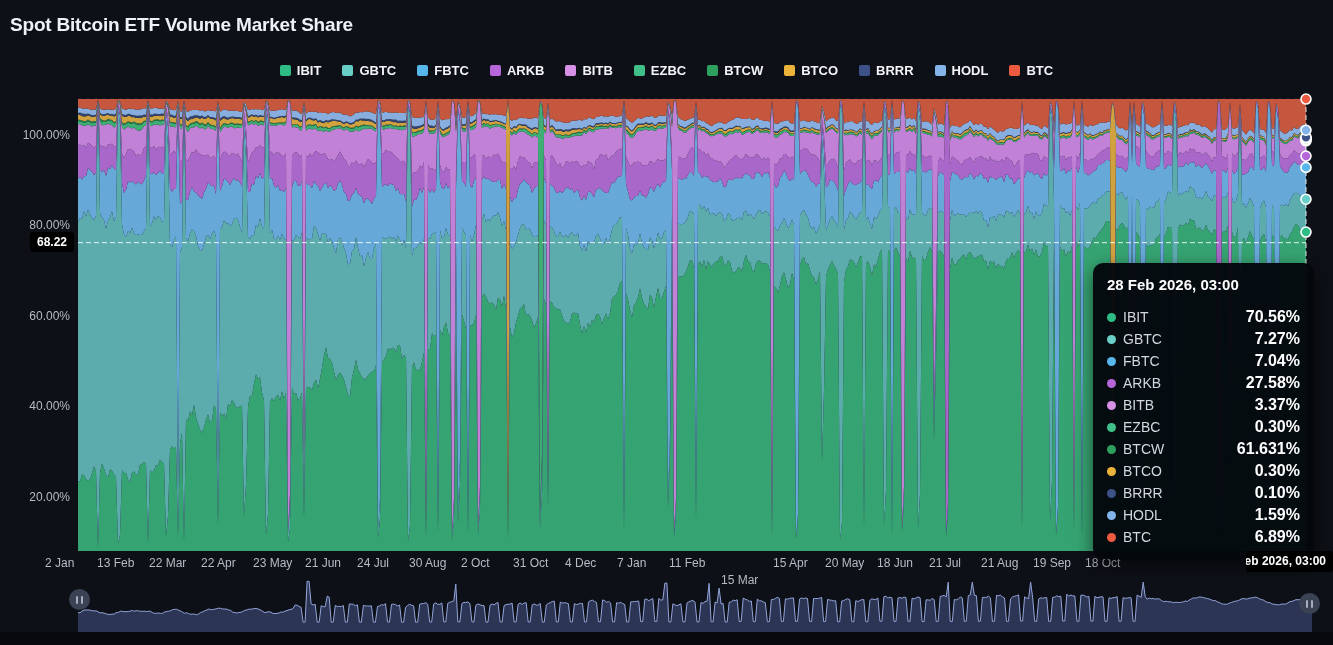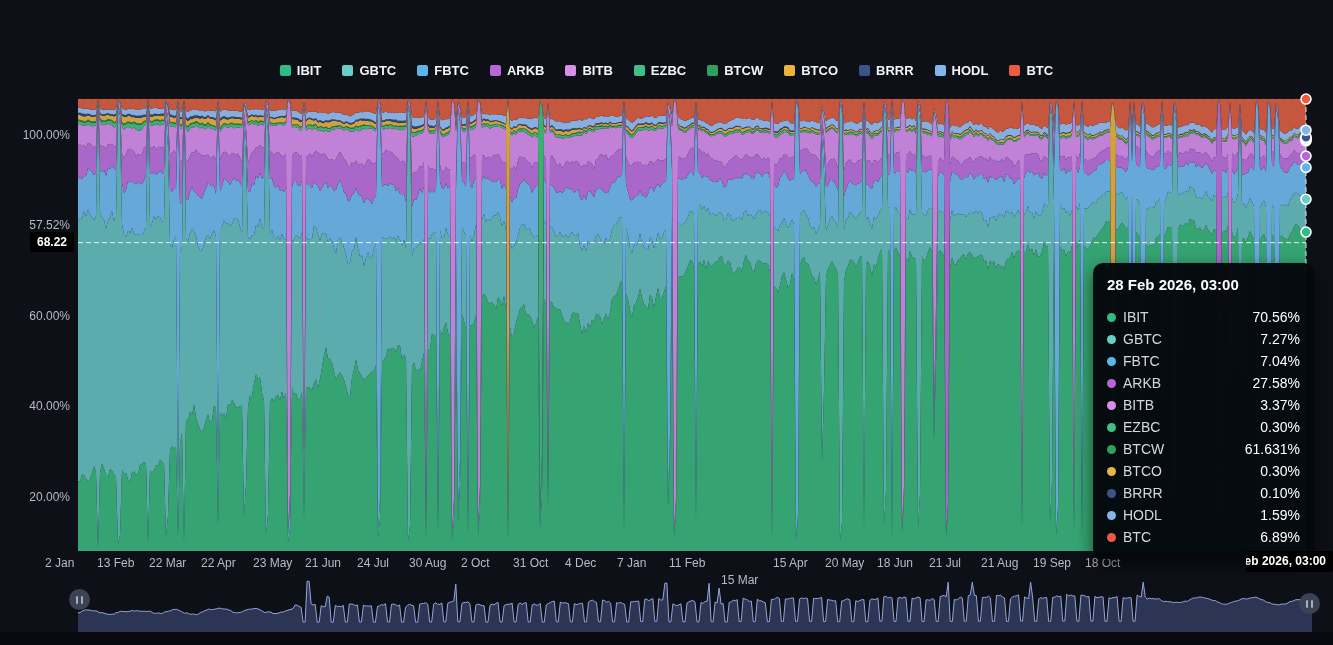--- a/index.html
+++ b/index.html
@@ -20,30 +20,31 @@
   .xxhair{position:absolute;left:1246px;top:551px;width:87px;height:21px;background:#000;
        border-radius:3px;overflow:hidden;}
   .xxhair span{position:absolute;right:7px;top:3px;white-space:nowrap;color:#fff;
        font-weight:bold;font-size:12px;}
   .tooltip{position:absolute;left:1093px;top:263px;width:193px;background:rgba(4,7,12,0.97);
        border-radius:10px;padding:13px 14px 11px 14px;box-shadow:0 6px 18px rgba(0,0,0,0.55);}
   .tt-title{color:#fff;font-size:15px;font-weight:bold;margin-bottom:13px;}
   .tt-row{display:flex;align-items:center;height:22px;gap:7px;}
   .tt-dot{width:9px;height:9px;border-radius:50%;flex:none;}
   .tt-name{color:#d4d8de;font-size:14px;}
-  .tt-val{margin-left:auto;color:#fff;font-weight:normal;font-size:14px;}
+  .tt-val{margin-left:auto;color:#fff;font-weight:bold;font-size:16px;}
   .nav-handle{position:absolute;width:21px;height:21px;border-radius:50%;background:#3b4254;
        display:flex;align-items:center;justify-content:center;gap:3px;cursor:ew-resize;}
   .hb{width:2px;height:8px;background:#a6adbc;border-radius:1px;}
   .bottom-strip{position:absolute;left:0;top:632px;width:1333px;height:13px;background:#07090e;}
 </style>
 </head>
 <body>
 
 <div class="app">
+  <div class="chart-title">Spot Bitcoin ETF Volume Market Share</div>
 
   <div class="legend" id="legend">
       <div class="legend-item">
         <span class="swatch" style="background: rgb(46, 189, 133);"></span>
         <span class="legend-label">IBIT</span>
       </div>
       <div class="legend-item">
         <span class="swatch" style="background: rgb(104, 207, 200);"></span>
         <span class="legend-label">GBTC</span>
       </div>
@@ -114,21 +115,21 @@
       <circle cx="1306" cy="137.82680000000002" r="5" fill="#ecb43a" stroke="#ffffff" stroke-width="1.6"></circle>
       <circle cx="1306" cy="137.37480000000005" r="5" fill="#3c5288" stroke="#ffffff" stroke-width="1.6"></circle>
       <circle cx="1306" cy="130.18800000000002" r="5" fill="#83b4ea" stroke="#ffffff" stroke-width="1.6"></circle>
       <circle cx="1306" cy="99.04520000000002" r="5" fill="#ec5b40" stroke="#ffffff" stroke-width="1.6"></circle>
       <path d="M78 632L78.0 612.6L80.0 612.8L82.0 611.1L84.0 610.2L86.0 609.9L88.0 610.0L90.1 610.1L92.1 610.8L94.1 610.9L96.1 610.8L98.1 611.8L100.1 612.9L102.1 612.7L104.1 613.1L106.1 613.9L108.1 614.3L110.2 614.5L112.2 614.1L114.2 614.1L116.2 612.5L118.2 612.6L120.2 611.2L122.2 611.4L124.2 611.6L126.2 611.7L128.2 611.6L130.3 611.1L132.3 610.4L134.3 611.3L136.3 610.6L138.3 610.9L140.3 611.2L142.3 611.4L144.3 611.1L146.3 611.6L148.3 611.3L150.4 611.2L152.4 612.6L154.4 613.3L156.4 613.3L158.4 613.0L160.4 613.4L162.4 613.4L164.4 612.0L166.4 611.6L168.4 611.2L170.4 610.8L172.5 609.7L174.5 609.4L176.5 609.3L178.5 610.2L180.5 611.0L182.5 612.2L184.5 613.3L186.5 612.7L188.5 613.5L190.5 614.3L192.6 614.0L194.6 614.2L196.6 614.8L198.6 613.9L200.6 612.5L202.6 611.9L204.6 610.8L206.6 610.1L208.6 609.0L210.6 609.7L212.7 609.5L214.7 609.2L216.7 608.7L218.7 608.2L220.7 608.3L222.7 609.0L224.7 609.0L226.7 609.1L228.7 610.1L230.7 610.4L232.8 612.2L234.8 612.5L236.8 613.0L238.8 612.5L240.8 612.3L242.8 611.5L244.8 610.3L246.8 610.0L248.8 609.2L250.8 609.2L252.9 608.9L254.9 608.4L256.9 608.6L258.9 609.3L260.9 610.2L262.9 611.5L264.9 612.7L266.9 612.0L268.9 611.8L270.9 612.1L272.9 613.5L275.0 613.5L277.0 613.4L279.0 613.0L281.0 611.9L283.0 612.3L285.0 611.1L287.0 610.6L289.0 609.8L291.0 609.4L293.0 608.6L295.1 605.0L297.1 605.2L299.1 606.5L301.1 607.3L303.1 622.2L305.1 622.1L307.1 581.3L309.1 581.3L311.1 603.7L313.1 605.0L315.2 604.3L317.2 622.2L319.2 622.1L321.2 605.7L323.2 606.7L325.2 606.7L327.2 596.1L329.2 597.2L331.2 622.2L333.2 622.2L335.3 605.4L337.3 606.5L339.3 606.3L341.3 606.6L343.3 605.5L345.3 622.1L347.3 622.1L349.3 604.0L351.3 604.1L353.3 604.3L355.3 605.8L357.4 604.8L359.4 622.0L361.4 622.1L363.4 605.2L365.4 606.0L367.4 605.9L369.4 606.1L371.4 605.8L373.4 622.2L375.4 622.2L377.5 606.4L379.5 605.9L381.5 604.7L383.5 605.0L385.5 603.7L387.5 621.9L389.5 622.1L391.5 604.3L393.5 604.1L395.5 604.6L397.6 606.0L399.6 605.0L401.6 622.2L403.6 622.2L405.6 607.2L407.6 605.4L409.6 604.3L411.6 605.2L413.6 605.8L415.6 622.2L417.7 622.1L419.7 604.2L421.7 603.6L423.7 603.5L425.7 602.7L427.7 604.2L429.7 622.0L431.7 622.0L433.7 604.1L435.7 602.8L437.7 604.3L439.8 604.3L441.8 603.0L443.8 621.9L445.8 621.8L447.8 603.3L449.8 602.2L451.8 601.7L453.8 600.9L455.8 584.1L457.8 621.8L459.9 621.8L461.9 603.5L463.9 602.4L465.9 602.5L467.9 601.9L469.9 603.7L471.9 621.8L473.9 622.0L475.9 605.2L477.9 604.0L480.0 604.7L482.0 605.7L484.0 605.6L486.0 622.2L488.0 622.1L490.0 605.3L492.0 604.0L494.0 604.9L496.0 603.4L498.0 602.4L500.1 621.9L502.1 622.1L504.1 605.6L506.1 604.6L508.1 604.3L510.1 604.1L512.1 603.1L514.1 621.8L516.1 622.0L518.1 604.4L520.1 603.0L522.2 604.5L524.2 603.0L526.2 602.8L528.2 622.0L530.2 622.0L532.2 604.9L534.2 603.9L536.2 605.1L538.2 605.1L540.2 603.4L542.3 622.0L544.3 622.1L546.3 604.9L548.3 603.5L550.3 602.6L552.3 601.5L554.3 601.2L556.3 621.8L558.3 621.9L560.3 602.1L562.4 603.1L564.4 602.7L566.4 603.0L568.4 603.7L570.4 621.9L572.4 621.9L574.4 603.7L576.4 604.6L578.4 604.1L580.4 603.4L582.5 603.5L584.5 621.9L586.5 621.9L588.5 602.0L590.5 600.6L592.5 600.2L594.5 601.5L596.5 602.5L598.5 621.7L600.5 621.7L602.6 600.0L604.6 600.5L606.6 602.3L608.6 601.4L610.6 603.1L612.6 621.8L614.6 621.9L616.6 602.7L618.6 603.2L620.6 602.4L622.6 603.5L624.7 604.4L626.7 622.0L628.7 621.9L630.7 601.9L632.7 601.7L634.7 601.6L636.7 601.3L638.7 601.1L640.7 621.6L642.7 621.6L644.8 599.2L646.8 599.2L648.8 600.8L650.8 599.4L652.8 598.6L654.8 621.4L656.8 621.5L658.8 598.5L660.8 600.1L662.8 599.8L664.9 583.1L666.9 583.1L668.9 621.9L670.9 621.9L672.9 603.8L674.9 604.9L676.9 605.7L678.9 604.8L680.9 603.8L682.9 621.8L685.0 621.9L687.0 603.0L689.0 601.8L691.0 600.9L693.0 600.6L695.0 602.1L697.0 621.9L699.0 621.8L701.0 602.5L703.0 603.4L705.0 601.6L707.1 601.2L709.1 583.3L711.1 621.7L713.1 621.8L715.1 602.0L717.1 602.9L719.1 588.1L721.1 604.0L723.1 603.5L725.1 622.0L727.2 622.0L729.2 602.4L731.2 601.9L733.2 600.1L735.2 600.7L737.2 599.7L739.2 621.5L741.2 621.4L743.2 598.1L745.2 599.2L747.3 599.9L749.3 601.4L751.3 601.0L753.3 621.7L755.3 621.6L757.3 599.1L759.3 600.8L761.3 600.8L763.3 602.0L765.3 602.7L767.4 621.7L769.4 621.6L771.4 599.4L773.4 599.5L775.4 598.4L777.4 597.3L779.4 598.4L781.4 621.4L783.4 621.4L785.4 598.9L787.4 599.1L789.5 598.5L791.5 598.0L793.5 598.0L795.5 621.4L797.5 621.3L799.5 599.1L801.5 597.9L803.5 598.6L805.5 598.0L807.5 598.5L809.6 621.3L811.6 621.5L813.6 598.5L815.6 598.5L817.6 598.5L819.6 598.2L821.6 597.4L823.6 621.5L825.6 621.4L827.6 599.4L829.7 600.0L831.7 600.3L833.7 601.0L835.7 600.7L837.7 621.8L839.7 621.6L841.7 601.0L843.7 600.6L845.7 599.4L847.7 598.8L849.8 599.8L851.8 621.7L853.8 621.7L855.8 600.7L857.8 601.6L859.8 600.5L861.8 599.7L863.8 599.6L865.8 621.7L867.8 621.7L869.9 600.3L871.9 598.8L873.9 599.5L875.9 599.4L877.9 598.0L879.9 621.3L881.9 621.2L883.9 596.8L885.9 596.2L887.9 598.0L889.9 597.2L892.0 597.9L894.0 621.3L896.0 621.4L898.0 598.0L900.0 597.5L902.0 598.3L904.0 597.0L906.0 597.7L908.0 621.3L910.0 621.3L912.1 598.2L914.1 598.9L916.1 597.8L918.1 597.0L920.1 597.8L922.1 621.5L924.1 621.5L926.1 599.8L928.1 599.9L930.1 600.3L932.2 598.5L934.2 599.7L936.2 621.4L938.2 621.4L940.2 596.5L942.2 595.9L944.2 595.3L946.2 596.9L948.2 582.2L950.2 621.3L952.3 621.5L954.3 599.5L956.3 599.9L958.3 598.9L960.3 597.1L962.3 598.0L964.3 621.4L966.3 621.2L968.3 595.7L970.3 595.0L972.3 582.2L974.4 595.3L976.4 595.7L978.4 621.3L980.4 621.2L982.4 597.5L984.4 597.3L986.4 597.5L988.4 596.1L990.4 597.9L992.4 621.4L994.5 621.2L996.5 595.4L998.5 595.7L1000.5 595.2L1002.5 596.9L1004.5 598.0L1006.5 621.4L1008.5 621.3L1010.5 598.9L1012.5 597.0L1014.6 596.2L1016.6 595.8L1018.6 594.9L1020.6 621.0L1022.6 621.1L1024.6 596.9L1026.6 598.0L1028.6 598.6L1030.6 582.2L1032.6 597.1L1034.7 621.3L1036.7 621.4L1038.7 599.0L1040.7 597.8L1042.7 598.3L1044.7 597.7L1046.7 597.6L1048.7 621.4L1050.7 621.3L1052.7 597.3L1054.7 597.2L1056.8 595.9L1058.8 596.6L1060.8 596.3L1062.8 621.1L1064.8 621.0L1066.8 594.2L1068.8 596.2L1070.8 595.0L1072.8 595.9L1074.8 596.0L1076.9 621.2L1078.9 621.3L1080.9 595.2L1082.9 595.2L1084.9 595.8L1086.9 597.1L1088.9 596.3L1090.9 621.2L1092.9 621.1L1094.9 596.4L1097.0 597.8L1099.0 597.3L1101.0 596.8L1103.0 596.9L1105.0 621.3L1107.0 621.4L1109.0 597.7L1111.0 598.5L1113.0 597.6L1115.0 597.7L1117.1 596.5L1119.1 621.3L1121.1 621.3L1123.1 597.7L1125.1 598.3L1127.1 598.1L1129.1 597.7L1131.1 597.8L1133.1 621.3L1135.1 621.2L1137.1 595.1L1139.2 596.3L1141.2 597.2L1143.2 582.2L1145.2 596.5L1147.2 599.2L1149.2 598.0L1151.2 598.8L1153.2 598.5L1155.2 599.1L1157.2 598.8L1159.3 598.9L1161.3 600.4L1163.3 601.6L1165.3 601.3L1167.3 601.5L1169.3 601.8L1171.3 601.9L1173.3 602.7L1175.3 602.3L1177.3 602.3L1179.4 602.6L1181.4 602.3L1183.4 601.7L1185.4 601.1L1187.4 601.4L1189.4 600.0L1191.4 598.9L1193.4 597.9L1195.4 598.1L1197.4 597.6L1199.5 596.9L1201.5 597.2L1203.5 597.6L1205.5 598.1L1207.5 598.6L1209.5 599.0L1211.5 600.0L1213.5 600.6L1215.5 600.6L1217.5 602.0L1219.6 602.5L1221.6 603.7L1223.6 604.2L1225.6 604.2L1227.6 604.1L1229.6 603.0L1231.6 602.4L1233.6 601.7L1235.6 601.1L1237.6 600.8L1239.6 599.9L1241.7 598.8L1243.7 598.6L1245.7 598.9L1247.7 598.9L1249.7 598.0L1251.7 597.9L1253.7 597.5L1255.7 597.1L1257.7 597.8L1259.7 598.9L1261.8 599.7L1263.8 600.2L1265.8 601.8L1267.8 602.4L1269.8 602.7L1271.8 603.8L1273.8 604.3L1275.8 604.3L1277.8 605.0L1279.8 604.5L1281.9 604.0L1283.9 604.1L1285.9 604.0L1287.9 602.9L1289.9 601.6L1291.9 601.3L1293.9 600.7L1295.9 599.6L1297.9 599.8L1299.9 599.6L1302.0 599.6L1304.0 599.1L1306.0 598.5L1308.0 598.8L1310.0 599.2L1312.0 600.4L1312 632Z" fill="#2d3555"></path>
       <path d="M78.0 612.6L80.0 612.8L82.0 611.1L84.0 610.2L86.0 609.9L88.0 610.0L90.1 610.1L92.1 610.8L94.1 610.9L96.1 610.8L98.1 611.8L100.1 612.9L102.1 612.7L104.1 613.1L106.1 613.9L108.1 614.3L110.2 614.5L112.2 614.1L114.2 614.1L116.2 612.5L118.2 612.6L120.2 611.2L122.2 611.4L124.2 611.6L126.2 611.7L128.2 611.6L130.3 611.1L132.3 610.4L134.3 611.3L136.3 610.6L138.3 610.9L140.3 611.2L142.3 611.4L144.3 611.1L146.3 611.6L148.3 611.3L150.4 611.2L152.4 612.6L154.4 613.3L156.4 613.3L158.4 613.0L160.4 613.4L162.4 613.4L164.4 612.0L166.4 611.6L168.4 611.2L170.4 610.8L172.5 609.7L174.5 609.4L176.5 609.3L178.5 610.2L180.5 611.0L182.5 612.2L184.5 613.3L186.5 612.7L188.5 613.5L190.5 614.3L192.6 614.0L194.6 614.2L196.6 614.8L198.6 613.9L200.6 612.5L202.6 611.9L204.6 610.8L206.6 610.1L208.6 609.0L210.6 609.7L212.7 609.5L214.7 609.2L216.7 608.7L218.7 608.2L220.7 608.3L222.7 609.0L224.7 609.0L226.7 609.1L228.7 610.1L230.7 610.4L232.8 612.2L234.8 612.5L236.8 613.0L238.8 612.5L240.8 612.3L242.8 611.5L244.8 610.3L246.8 610.0L248.8 609.2L250.8 609.2L252.9 608.9L254.9 608.4L256.9 608.6L258.9 609.3L260.9 610.2L262.9 611.5L264.9 612.7L266.9 612.0L268.9 611.8L270.9 612.1L272.9 613.5L275.0 613.5L277.0 613.4L279.0 613.0L281.0 611.9L283.0 612.3L285.0 611.1L287.0 610.6L289.0 609.8L291.0 609.4L293.0 608.6L295.1 605.0L297.1 605.2L299.1 606.5L301.1 607.3L303.1 622.2L305.1 622.1L307.1 581.3L309.1 581.3L311.1 603.7L313.1 605.0L315.2 604.3L317.2 622.2L319.2 622.1L321.2 605.7L323.2 606.7L325.2 606.7L327.2 596.1L329.2 597.2L331.2 622.2L333.2 622.2L335.3 605.4L337.3 606.5L339.3 606.3L341.3 606.6L343.3 605.5L345.3 622.1L347.3 622.1L349.3 604.0L351.3 604.1L353.3 604.3L355.3 605.8L357.4 604.8L359.4 622.0L361.4 622.1L363.4 605.2L365.4 606.0L367.4 605.9L369.4 606.1L371.4 605.8L373.4 622.2L375.4 622.2L377.5 606.4L379.5 605.9L381.5 604.7L383.5 605.0L385.5 603.7L387.5 621.9L389.5 622.1L391.5 604.3L393.5 604.1L395.5 604.6L397.6 606.0L399.6 605.0L401.6 622.2L403.6 622.2L405.6 607.2L407.6 605.4L409.6 604.3L411.6 605.2L413.6 605.8L415.6 622.2L417.7 622.1L419.7 604.2L421.7 603.6L423.7 603.5L425.7 602.7L427.7 604.2L429.7 622.0L431.7 622.0L433.7 604.1L435.7 602.8L437.7 604.3L439.8 604.3L441.8 603.0L443.8 621.9L445.8 621.8L447.8 603.3L449.8 602.2L451.8 601.7L453.8 600.9L455.8 584.1L457.8 621.8L459.9 621.8L461.9 603.5L463.9 602.4L465.9 602.5L467.9 601.9L469.9 603.7L471.9 621.8L473.9 622.0L475.9 605.2L477.9 604.0L480.0 604.7L482.0 605.7L484.0 605.6L486.0 622.2L488.0 622.1L490.0 605.3L492.0 604.0L494.0 604.9L496.0 603.4L498.0 602.4L500.1 621.9L502.1 622.1L504.1 605.6L506.1 604.6L508.1 604.3L510.1 604.1L512.1 603.1L514.1 621.8L516.1 622.0L518.1 604.4L520.1 603.0L522.2 604.5L524.2 603.0L526.2 602.8L528.2 622.0L530.2 622.0L532.2 604.9L534.2 603.9L536.2 605.1L538.2 605.1L540.2 603.4L542.3 622.0L544.3 622.1L546.3 604.9L548.3 603.5L550.3 602.6L552.3 601.5L554.3 601.2L556.3 621.8L558.3 621.9L560.3 602.1L562.4 603.1L564.4 602.7L566.4 603.0L568.4 603.7L570.4 621.9L572.4 621.9L574.4 603.7L576.4 604.6L578.4 604.1L580.4 603.4L582.5 603.5L584.5 621.9L586.5 621.9L588.5 602.0L590.5 600.6L592.5 600.2L594.5 601.5L596.5 602.5L598.5 621.7L600.5 621.7L602.6 600.0L604.6 600.5L606.6 602.3L608.6 601.4L610.6 603.1L612.6 621.8L614.6 621.9L616.6 602.7L618.6 603.2L620.6 602.4L622.6 603.5L624.7 604.4L626.7 622.0L628.7 621.9L630.7 601.9L632.7 601.7L634.7 601.6L636.7 601.3L638.7 601.1L640.7 621.6L642.7 621.6L644.8 599.2L646.8 599.2L648.8 600.8L650.8 599.4L652.8 598.6L654.8 621.4L656.8 621.5L658.8 598.5L660.8 600.1L662.8 599.8L664.9 583.1L666.9 583.1L668.9 621.9L670.9 621.9L672.9 603.8L674.9 604.9L676.9 605.7L678.9 604.8L680.9 603.8L682.9 621.8L685.0 621.9L687.0 603.0L689.0 601.8L691.0 600.9L693.0 600.6L695.0 602.1L697.0 621.9L699.0 621.8L701.0 602.5L703.0 603.4L705.0 601.6L707.1 601.2L709.1 583.3L711.1 621.7L713.1 621.8L715.1 602.0L717.1 602.9L719.1 588.1L721.1 604.0L723.1 603.5L725.1 622.0L727.2 622.0L729.2 602.4L731.2 601.9L733.2 600.1L735.2 600.7L737.2 599.7L739.2 621.5L741.2 621.4L743.2 598.1L745.2 599.2L747.3 599.9L749.3 601.4L751.3 601.0L753.3 621.7L755.3 621.6L757.3 599.1L759.3 600.8L761.3 600.8L763.3 602.0L765.3 602.7L767.4 621.7L769.4 621.6L771.4 599.4L773.4 599.5L775.4 598.4L777.4 597.3L779.4 598.4L781.4 621.4L783.4 621.4L785.4 598.9L787.4 599.1L789.5 598.5L791.5 598.0L793.5 598.0L795.5 621.4L797.5 621.3L799.5 599.1L801.5 597.9L803.5 598.6L805.5 598.0L807.5 598.5L809.6 621.3L811.6 621.5L813.6 598.5L815.6 598.5L817.6 598.5L819.6 598.2L821.6 597.4L823.6 621.5L825.6 621.4L827.6 599.4L829.7 600.0L831.7 600.3L833.7 601.0L835.7 600.7L837.7 621.8L839.7 621.6L841.7 601.0L843.7 600.6L845.7 599.4L847.7 598.8L849.8 599.8L851.8 621.7L853.8 621.7L855.8 600.7L857.8 601.6L859.8 600.5L861.8 599.7L863.8 599.6L865.8 621.7L867.8 621.7L869.9 600.3L871.9 598.8L873.9 599.5L875.9 599.4L877.9 598.0L879.9 621.3L881.9 621.2L883.9 596.8L885.9 596.2L887.9 598.0L889.9 597.2L892.0 597.9L894.0 621.3L896.0 621.4L898.0 598.0L900.0 597.5L902.0 598.3L904.0 597.0L906.0 597.7L908.0 621.3L910.0 621.3L912.1 598.2L914.1 598.9L916.1 597.8L918.1 597.0L920.1 597.8L922.1 621.5L924.1 621.5L926.1 599.8L928.1 599.9L930.1 600.3L932.2 598.5L934.2 599.7L936.2 621.4L938.2 621.4L940.2 596.5L942.2 595.9L944.2 595.3L946.2 596.9L948.2 582.2L950.2 621.3L952.3 621.5L954.3 599.5L956.3 599.9L958.3 598.9L960.3 597.1L962.3 598.0L964.3 621.4L966.3 621.2L968.3 595.7L970.3 595.0L972.3 582.2L974.4 595.3L976.4 595.7L978.4 621.3L980.4 621.2L982.4 597.5L984.4 597.3L986.4 597.5L988.4 596.1L990.4 597.9L992.4 621.4L994.5 621.2L996.5 595.4L998.5 595.7L1000.5 595.2L1002.5 596.9L1004.5 598.0L1006.5 621.4L1008.5 621.3L1010.5 598.9L1012.5 597.0L1014.6 596.2L1016.6 595.8L1018.6 594.9L1020.6 621.0L1022.6 621.1L1024.6 596.9L1026.6 598.0L1028.6 598.6L1030.6 582.2L1032.6 597.1L1034.7 621.3L1036.7 621.4L1038.7 599.0L1040.7 597.8L1042.7 598.3L1044.7 597.7L1046.7 597.6L1048.7 621.4L1050.7 621.3L1052.7 597.3L1054.7 597.2L1056.8 595.9L1058.8 596.6L1060.8 596.3L1062.8 621.1L1064.8 621.0L1066.8 594.2L1068.8 596.2L1070.8 595.0L1072.8 595.9L1074.8 596.0L1076.9 621.2L1078.9 621.3L1080.9 595.2L1082.9 595.2L1084.9 595.8L1086.9 597.1L1088.9 596.3L1090.9 621.2L1092.9 621.1L1094.9 596.4L1097.0 597.8L1099.0 597.3L1101.0 596.8L1103.0 596.9L1105.0 621.3L1107.0 621.4L1109.0 597.7L1111.0 598.5L1113.0 597.6L1115.0 597.7L1117.1 596.5L1119.1 621.3L1121.1 621.3L1123.1 597.7L1125.1 598.3L1127.1 598.1L1129.1 597.7L1131.1 597.8L1133.1 621.3L1135.1 621.2L1137.1 595.1L1139.2 596.3L1141.2 597.2L1143.2 582.2L1145.2 596.5L1147.2 599.2L1149.2 598.0L1151.2 598.8L1153.2 598.5L1155.2 599.1L1157.2 598.8L1159.3 598.9L1161.3 600.4L1163.3 601.6L1165.3 601.3L1167.3 601.5L1169.3 601.8L1171.3 601.9L1173.3 602.7L1175.3 602.3L1177.3 602.3L1179.4 602.6L1181.4 602.3L1183.4 601.7L1185.4 601.1L1187.4 601.4L1189.4 600.0L1191.4 598.9L1193.4 597.9L1195.4 598.1L1197.4 597.6L1199.5 596.9L1201.5 597.2L1203.5 597.6L1205.5 598.1L1207.5 598.6L1209.5 599.0L1211.5 600.0L1213.5 600.6L1215.5 600.6L1217.5 602.0L1219.6 602.5L1221.6 603.7L1223.6 604.2L1225.6 604.2L1227.6 604.1L1229.6 603.0L1231.6 602.4L1233.6 601.7L1235.6 601.1L1237.6 600.8L1239.6 599.9L1241.7 598.8L1243.7 598.6L1245.7 598.9L1247.7 598.9L1249.7 598.0L1251.7 597.9L1253.7 597.5L1255.7 597.1L1257.7 597.8L1259.7 598.9L1261.8 599.7L1263.8 600.2L1265.8 601.8L1267.8 602.4L1269.8 602.7L1271.8 603.8L1273.8 604.3L1275.8 604.3L1277.8 605.0L1279.8 604.5L1281.9 604.0L1283.9 604.1L1285.9 604.0L1287.9 602.9L1289.9 601.6L1291.9 601.3L1293.9 600.7L1295.9 599.6L1297.9 599.8L1299.9 599.6L1302.0 599.6L1304.0 599.1L1306.0 598.5L1308.0 598.8L1310.0 599.2L1312.0 600.4" fill="none" stroke="#93a5da" stroke-width="1"></path>
     </svg>
 
   <div id="ylabels">
       <div class="ylabel" style="top: 92px;">100.00%</div>
-      <div class="ylabel" style="top: 182.4px;">57.52%</div>
+      <div class="ylabel" style="top: 182.4px;">80.00%</div>
       <div class="ylabel" style="top: 272.8px;">60.00%</div>
       <div class="ylabel" style="top: 363.2px;">40.00%</div>
       <div class="ylabel" style="top: 453.6px;">20.00%</div>
     </div>
   <div id="xlabels">
       <div class="xlabel" style="left: 45px; top: 556px;">2 Jan</div>
       <div class="xlabel" style="left: 97px; top: 556px;">13 Feb</div>
       <div class="xlabel" style="left: 149px; top: 556px;">22 Mar</div>
       <div class="xlabel" style="left: 201px; top: 556px;">22 Apr</div>
       <div class="xlabel" style="left: 253px; top: 556px;">23 May</div>

